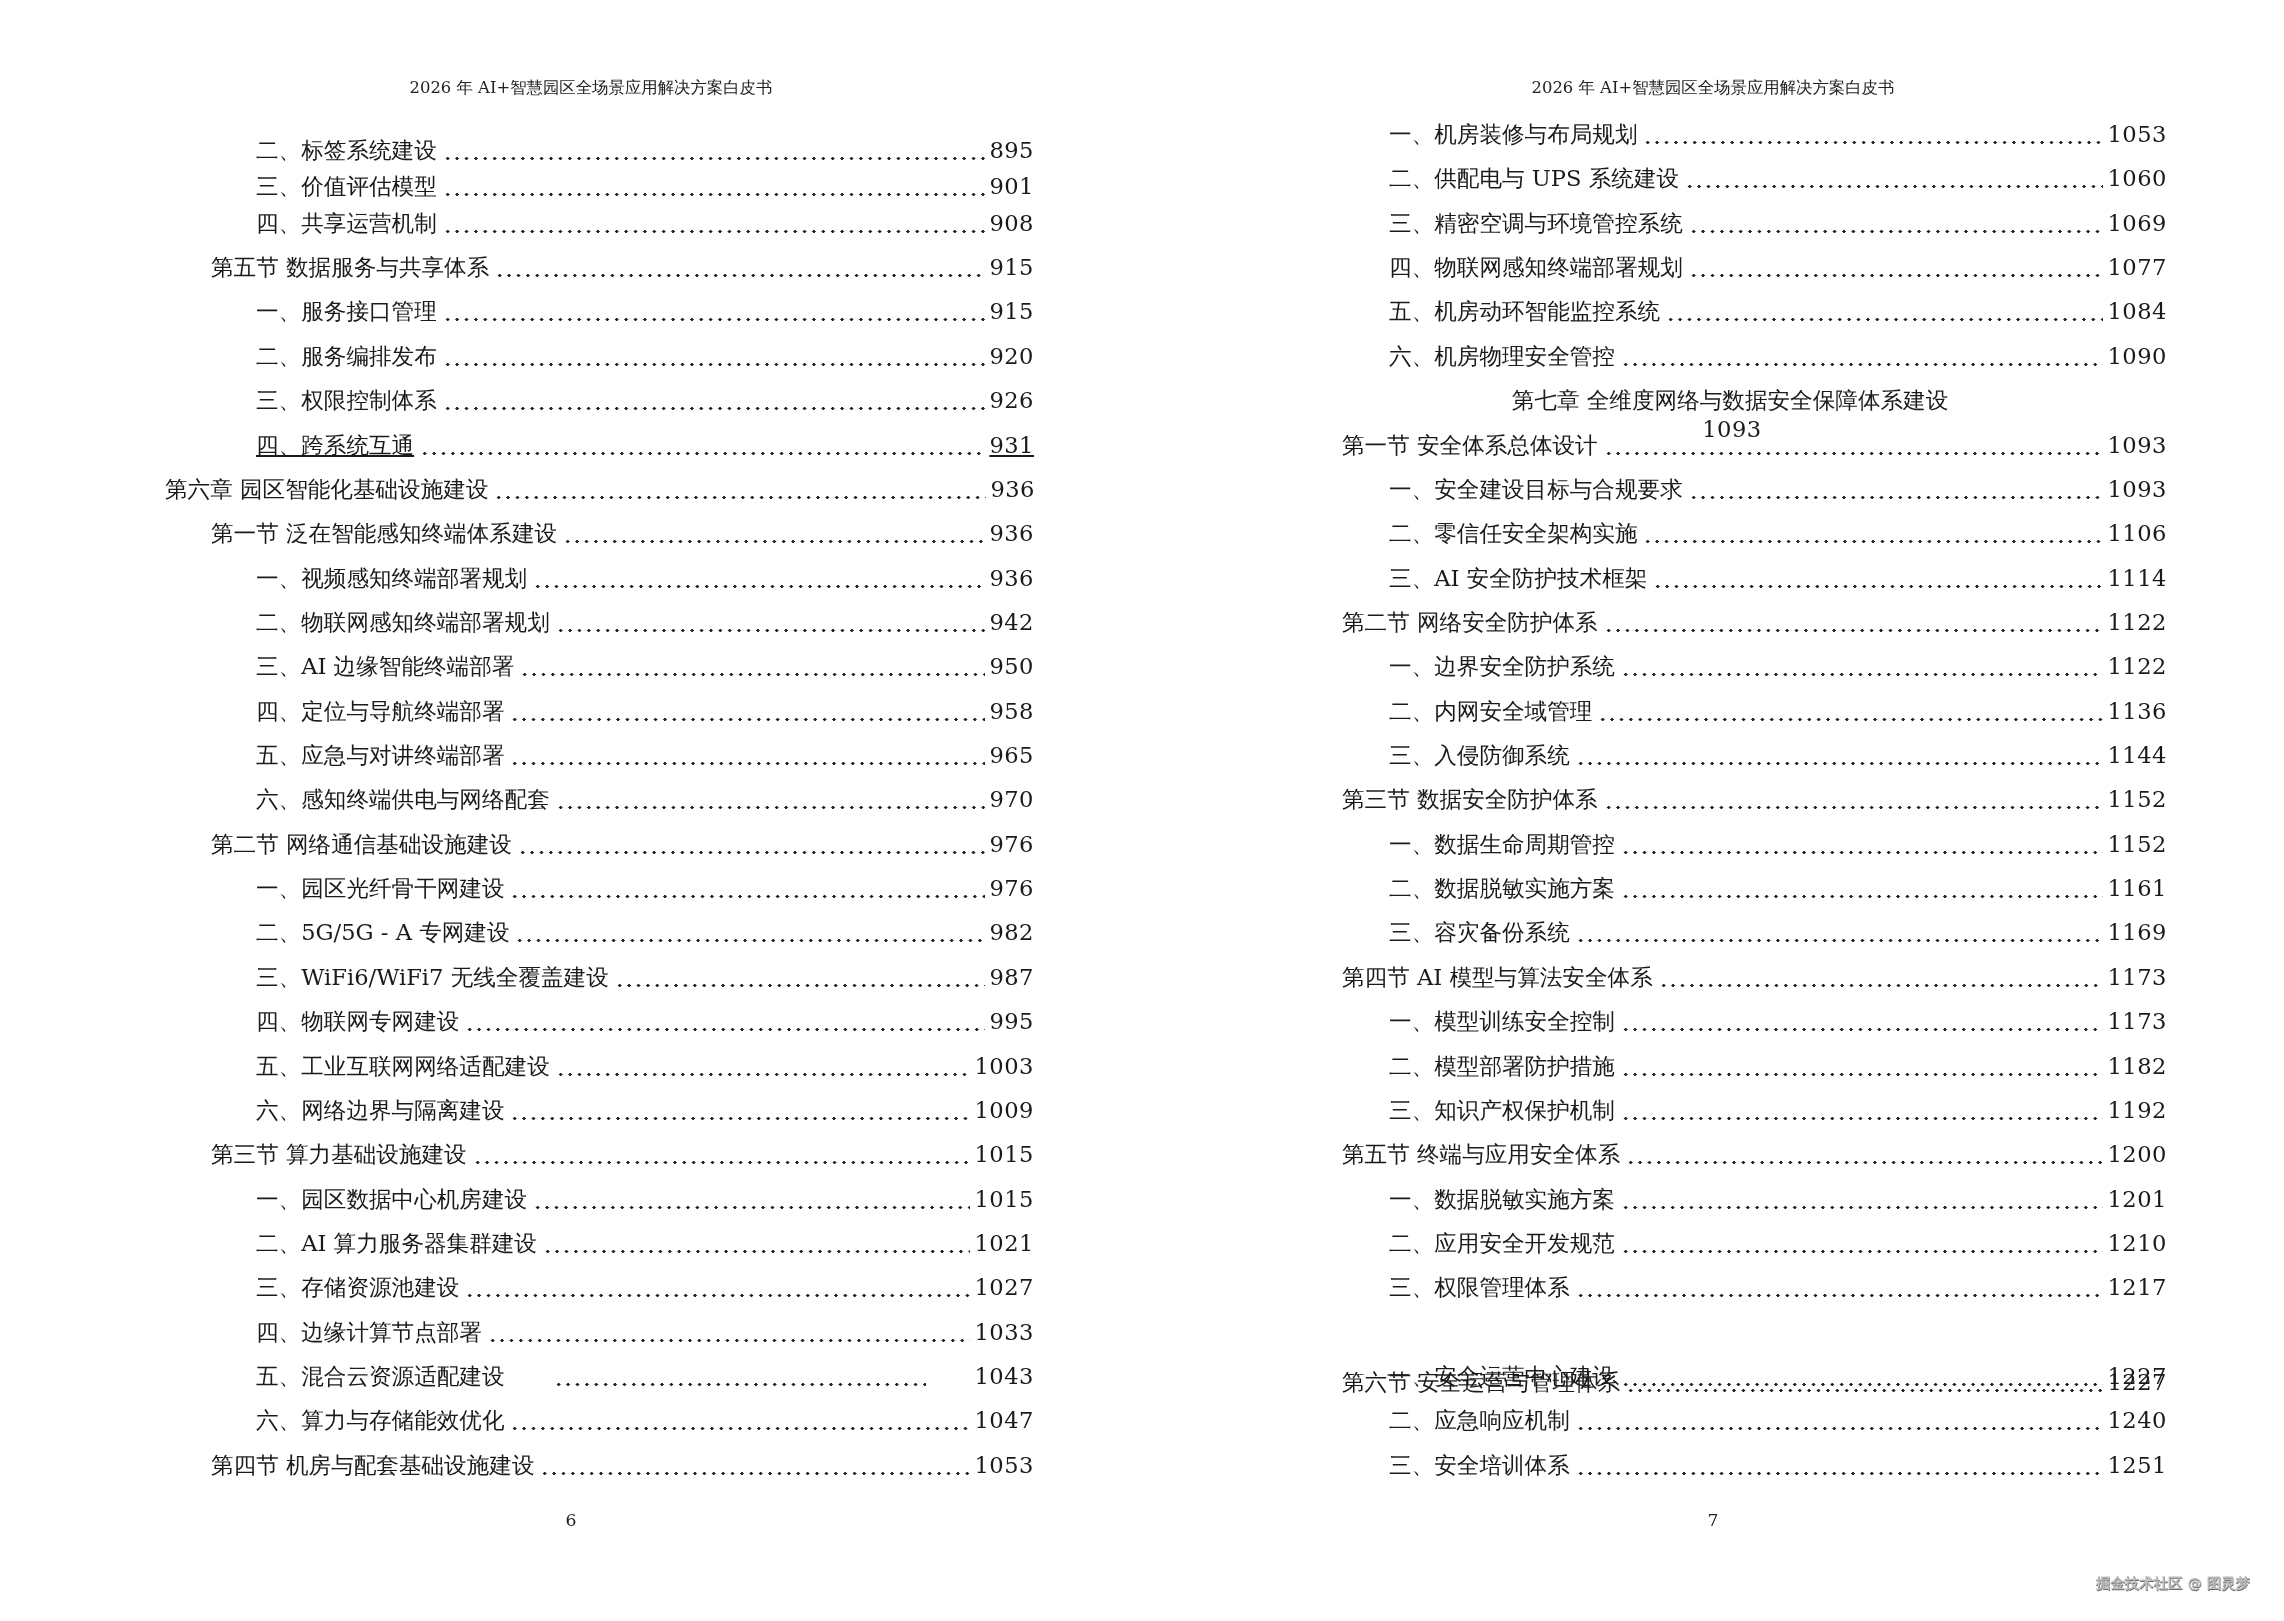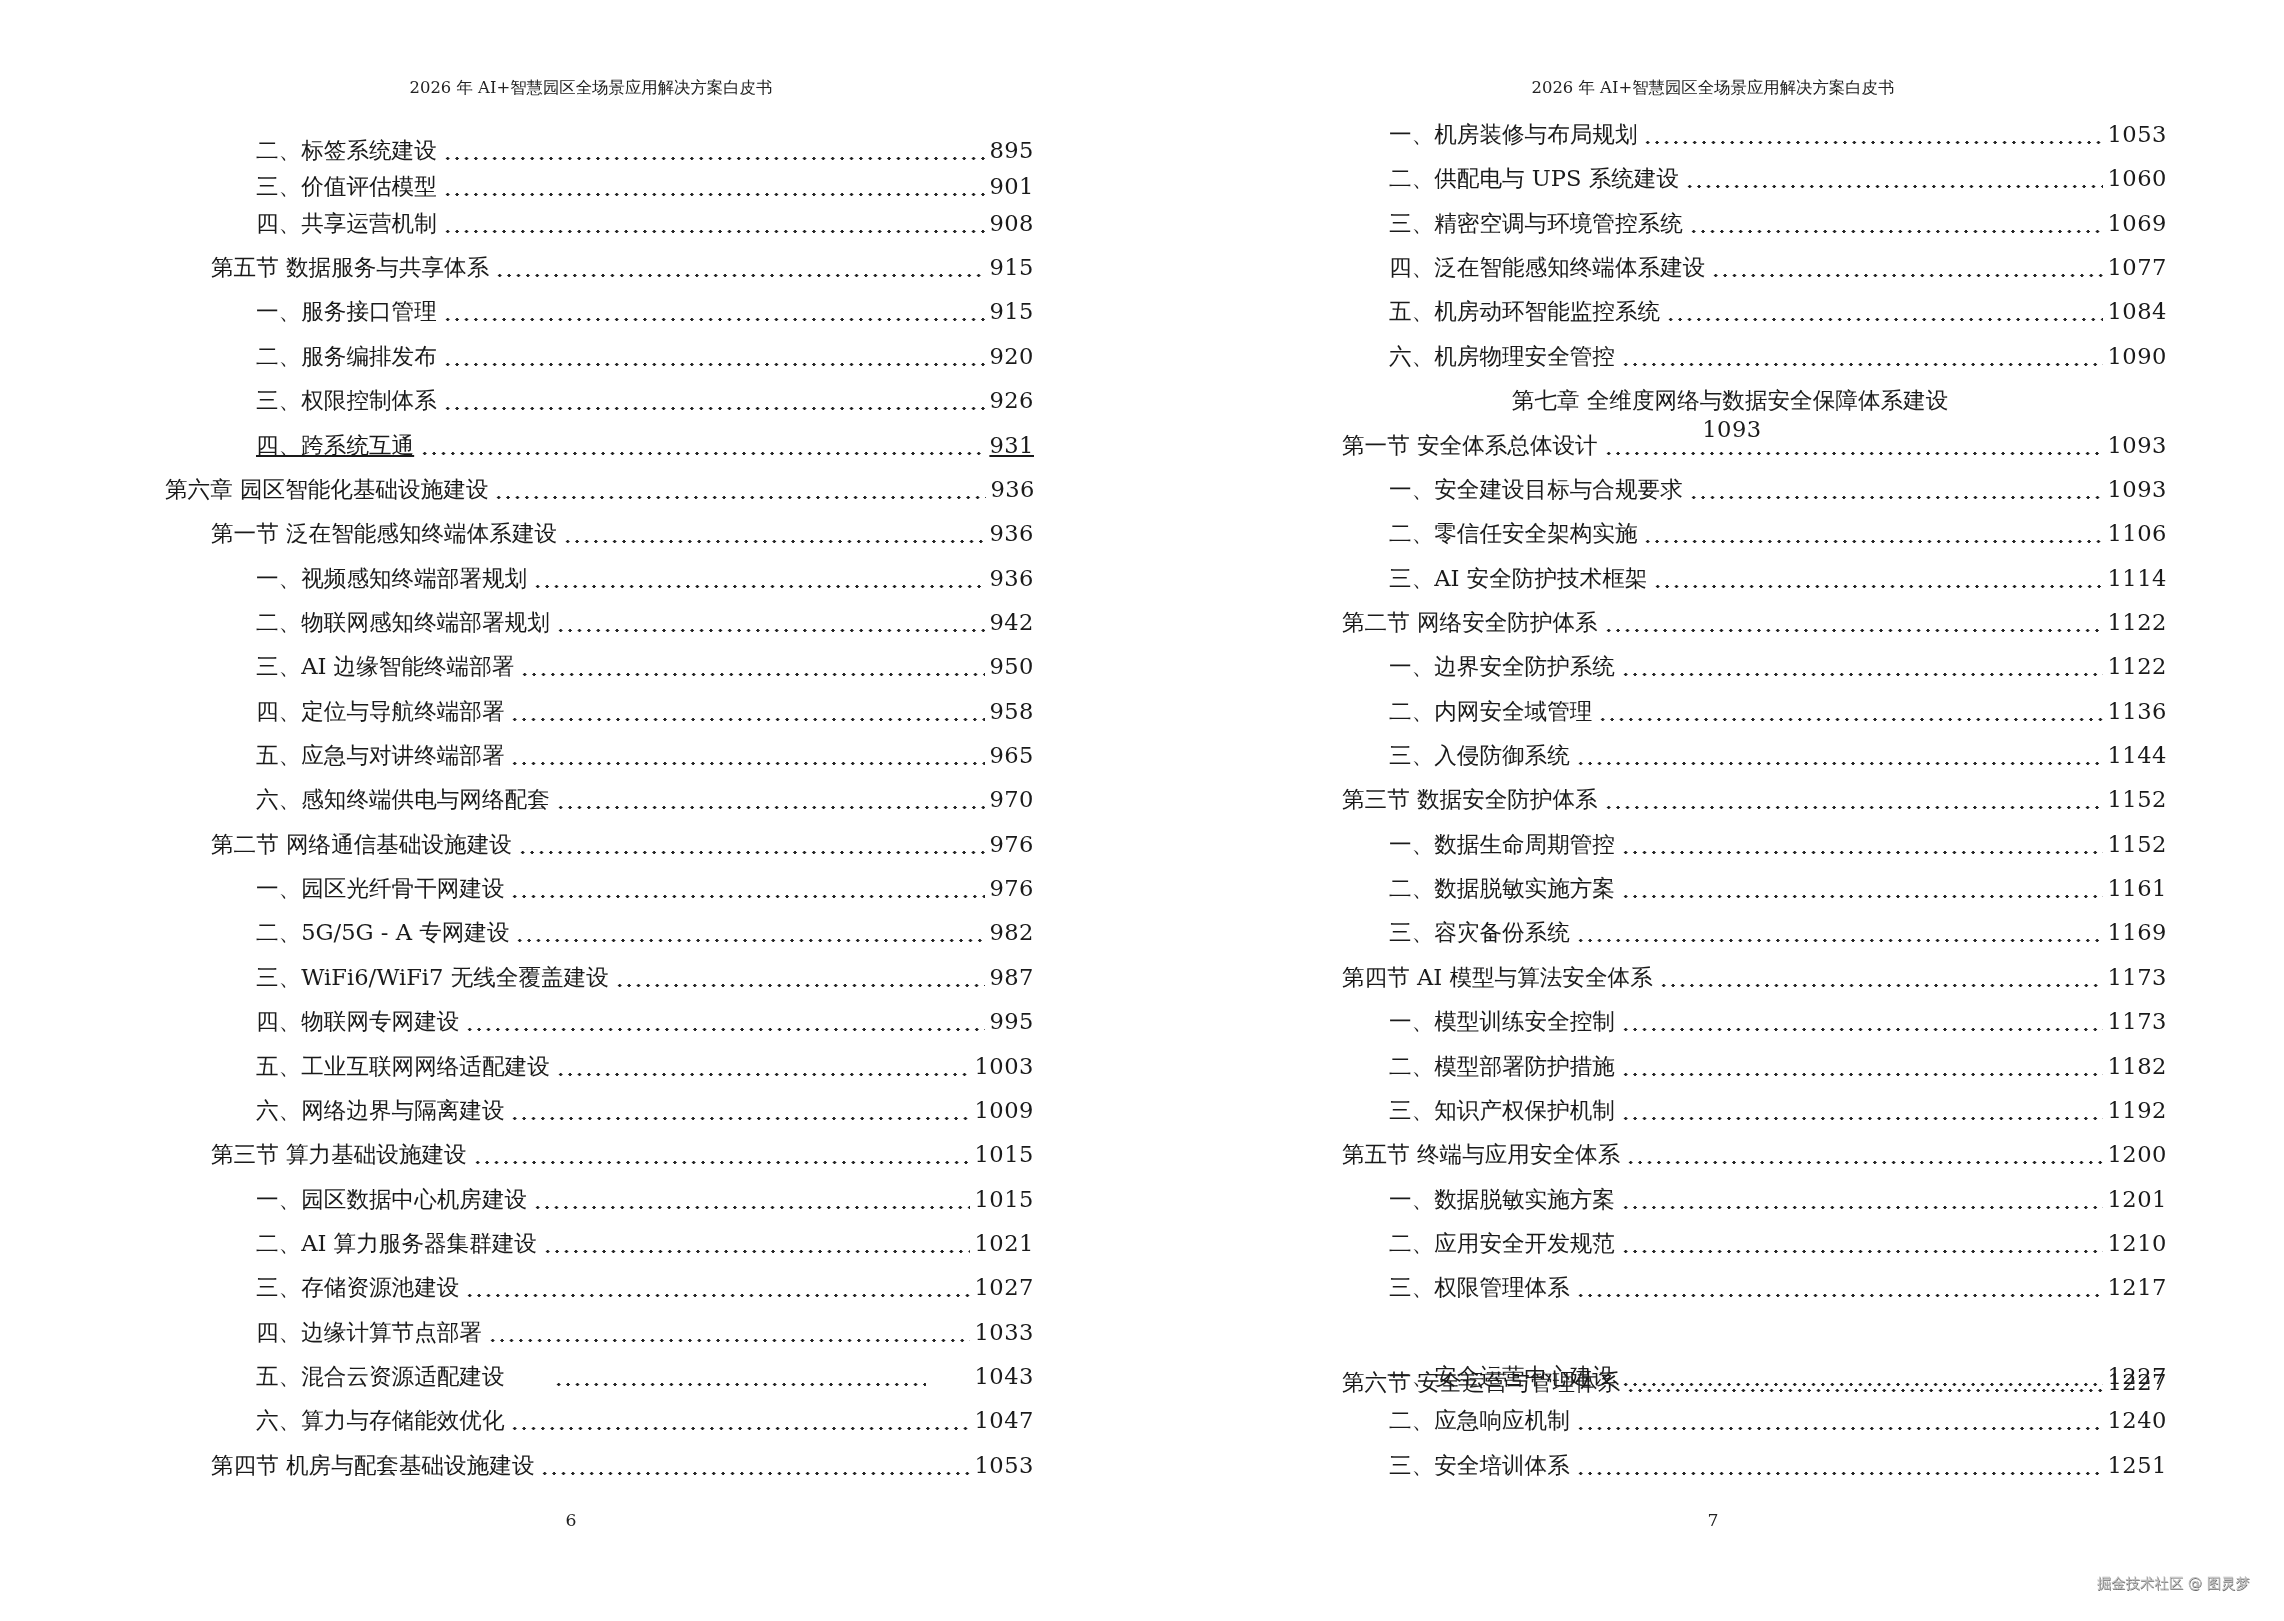--- a/index.html
+++ b/index.html
@@ -25,21 +25,21 @@
   }
   .row .label { flex:0 0 auto; padding-right:3.9px; }
   .row .leader {
     flex:1 1 auto; height:22px; margin:0 4.8px 0 1.9px;
     background-image:radial-gradient(circle, #222 1.4px, transparent 1.7px);
     background-size:9.4px 4.8px; background-repeat:repeat-x; background-position:0 17.3px;
   }
   .row .num { flex:0 0 auto; text-align:right; letter-spacing:0.5px; }
   .watermark {
     position:absolute; right:34px; bottom:29px; font-family:"DejaVu Sans","Liberation Sans",sans-serif;
-    font-size:14.4px; color:#bdbdbd; text-shadow:0.5px 0.5px 0 #6a6a6a;
+    font-size:14.4px; color:#bdbdbd; text-shadow:0.5px 0.5px 0 #6a6a6a;font-weight:bold;
   }
 </style>
 </head>
 <body>
 
 <div class="page left">
   <div class="header">2026 年 AI+智慧园区全场景应用解决方案白皮书</div>
   <div class="toc">
       <div class="row level-3" style="top: 16px; left: 256px; width: 778px;">
         <span class="label">二、标签系统建设</span>
@@ -212,21 +212,21 @@
         <span class="label">二、供配电与 UPS 系统建设</span>
         <span class="leader"></span>
         <span class="num">1060</span>
       </div>
       <div class="row level-3" style="top: 89px; left: 247px; width: 778px;">
         <span class="label">三、精密空调与环境管控系统</span>
         <span class="leader"></span>
         <span class="num">1069</span>
       </div>
       <div class="row level-3" style="top: 133px; left: 247px; width: 778px;">
-        <span class="label">四、泛在智能感知终端体系建设</span>
+        <span class="label">四、物联网感知终端部署规划</span>
         <span class="leader"></span>
         <span class="num">1077</span>
       </div>
       <div class="row level-3" style="top: 177px; left: 247px; width: 778px;">
         <span class="label">五、机房动环智能监控系统</span>
         <span class="leader"></span>
         <span class="num">1084</span>
       </div>
       <div class="row level-3" style="top: 222px; left: 247px; width: 778px;">
         <span class="label">六、机房物理安全管控</span>

